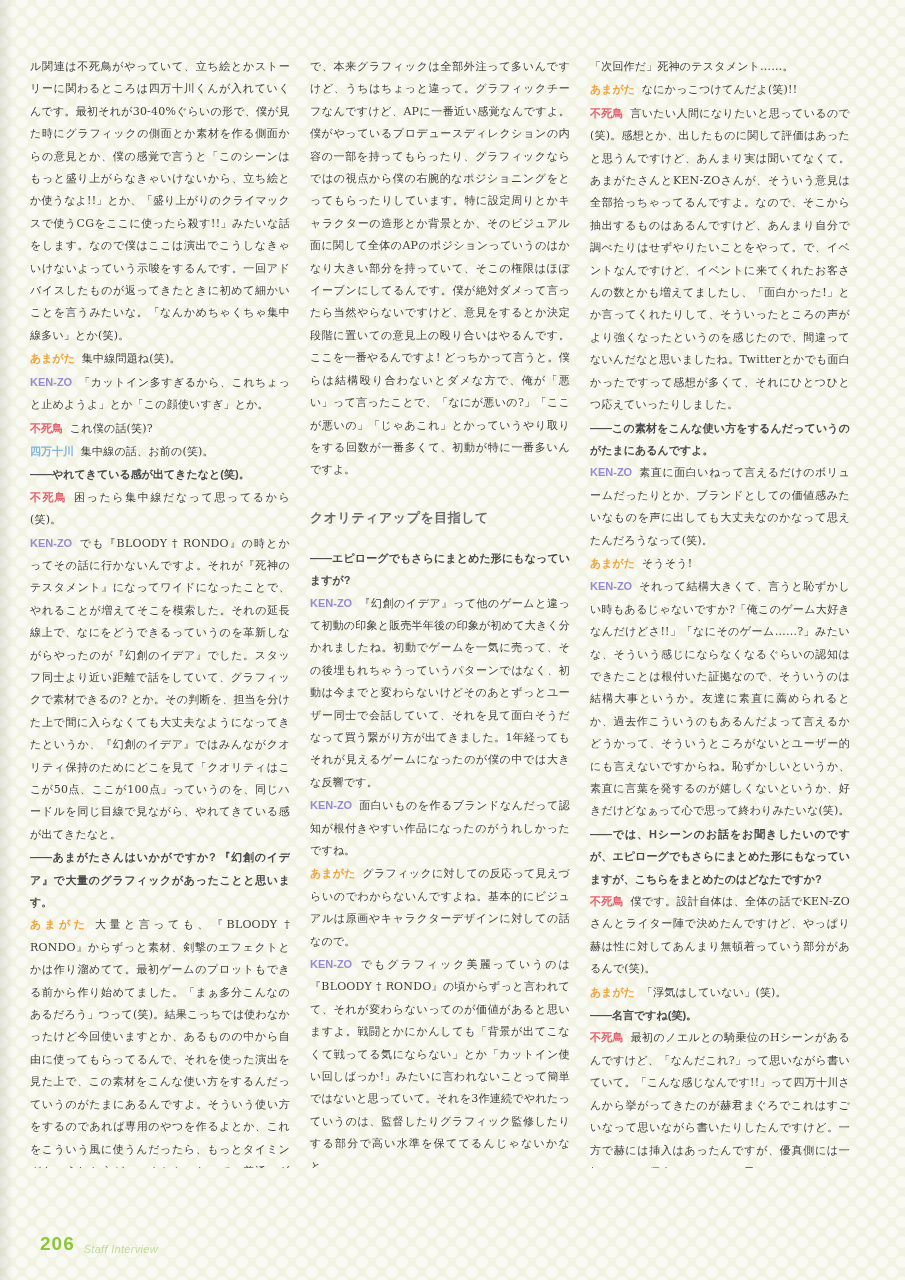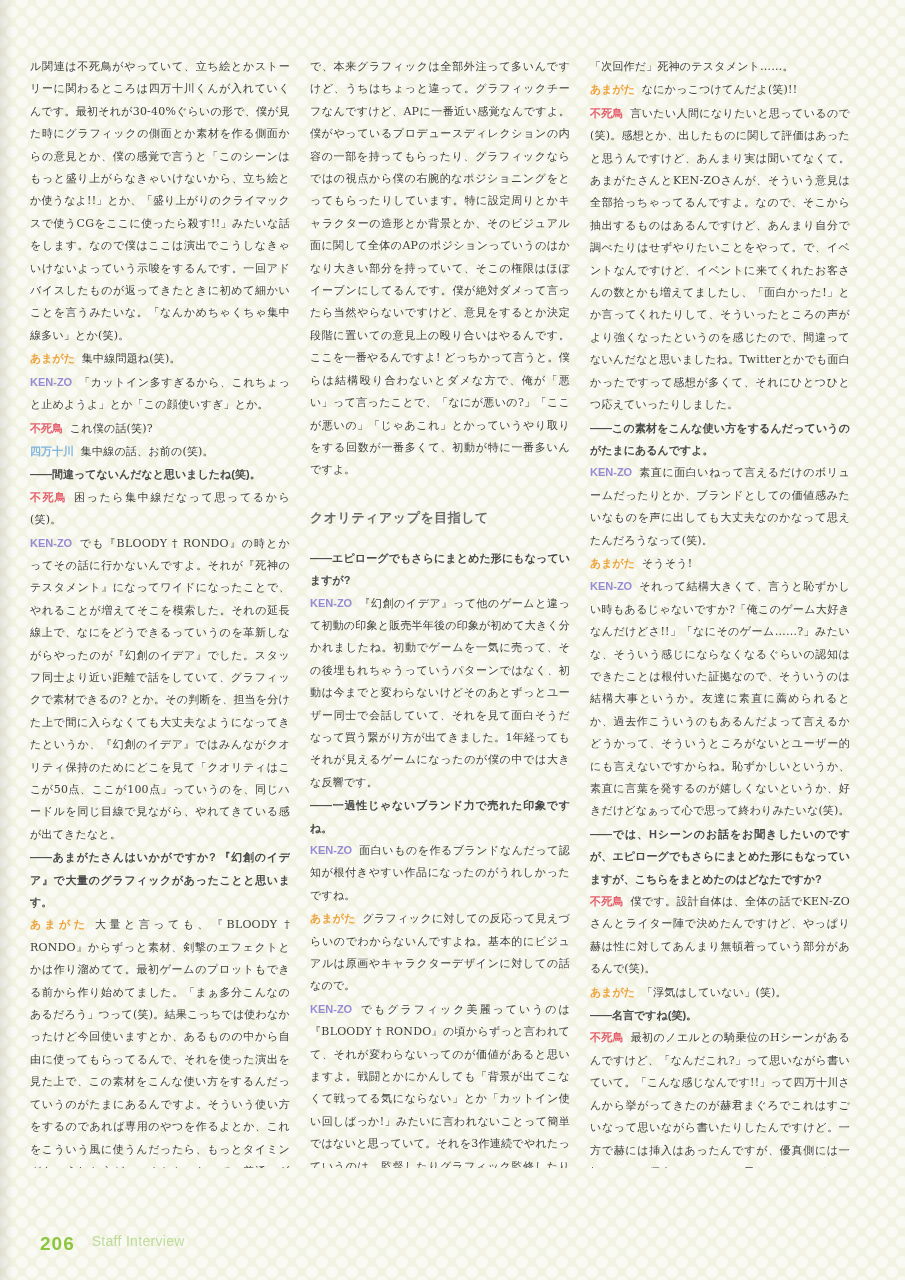--- a/index.html
+++ b/index.html
@@ -41,49 +41,48 @@
     font-weight:bold;margin-right:.62em;letter-spacing:0;
   }
   h2.heading{
     font-family:"Liberation Sans","DejaVu Sans",sans-serif;
     font-size:13px;font-weight:bold;color:#6b6b6b;
     margin:27px 0 20px 0;padding:0;letter-spacing:.5px;
   }
   .footer{
     position:absolute;left:40px;top:1233px;
     font-family:"Liberation Sans","DejaVu Sans",sans-serif;
-    display:flex;align-items:flex-start;
+    display:flex;align-items:flex-end;
   }
   .page-num{font-size:19px;font-weight:bold;color:#8cc63f;letter-spacing:1px;}
-  .footer-label{font-size:14px;color:#bedb9b;margin-left:17px;letter-spacing:.3px;}
+  .footer-label{font-size:11px;color:#bedb9b;margin-left:9px;letter-spacing:.3px;font-style:italic;}
 </style>
 </head>
 <body>
 
 <div class="edge-shadow"></div>
 
 <div class="columns">
   <div class="col">
       <p>ル関連は不死鳥がやっていて、立ち絵とかストーリーに関わるところは四万十川くんが入れていくんです。最初それが30-40%ぐらいの形で、僕が見た時にグラフィックの側面とか素材を作る側面からの意見とか、僕の感覚で言うと「このシーンはもっと盛り上がらなきゃいけないから、立ち絵とか使うなよ!!」とか、「盛り上がりのクライマックスで使うCGをここに使ったら殺す!!」みたいな話をします。なので僕はここは演出でこうしなきゃいけないよっていう示唆をするんです。一回アドバイスしたものが返ってきたときに初めて細かいことを言うみたいな。「なんかめちゃくちゃ集中線多い」とか(笑)。</p>
       <p><span class="speaker" style="color: rgb(237, 163, 60);">あまがた</span>集中線問題ね(笑)。</p>
       <p><span class="speaker" style="color: rgb(150, 139, 211);">KEN-ZO</span>「カットイン多すぎるから、これちょっと止めようよ」とか「この顔使いすぎ」とか。</p>
       <p><span class="speaker" style="color: rgb(228, 96, 110);">不死鳥</span>これ僕の話(笑)?</p>
       <p><span class="speaker" style="color: rgb(130, 181, 220);">四万十川</span>集中線の話、お前の(笑)。</p>
-      <p class="q">――間違ってないんだなと思いましたね(笑)。</p>
+      <p class="q">――やれてきている感が出てきたなと(笑)。</p>
       <p><span class="speaker" style="color: rgb(228, 96, 110);">不死鳥</span>困ったら集中線だなって思ってるから(笑)。</p>
       <p><span class="speaker" style="color: rgb(150, 139, 211);">KEN-ZO</span>でも『BLOODY † RONDO』の時とかってその話に行かないんですよ。それが『死神のテスタメント』になってワイドになったことで、やれることが増えてそこを模索した。それの延長線上で、なにをどうできるっていうのを革新しながらやったのが『幻創のイデア』でした。スタッフ同士より近い距離で話をしていて、グラフィックで素材できるの? とか。その判断を、担当を分けた上で間に入らなくても大丈夫なようになってきたというか、『幻創のイデア』ではみんながクオリティ保持のためにどこを見て「クオリティはここが50点、ここが100点」っていうのを、同じハードルを同じ目線で見ながら、やれてきている感が出てきたなと。</p>
       <p class="q">――あまがたさんはいかがですか? 『幻創のイデア』で大量のグラフィックがあったことと思います。</p>
       <p><span class="speaker" style="color: rgb(237, 163, 60);">あまがた</span>大量と言っても、『BLOODY † RONDO』からずっと素材、剣撃のエフェクトとかは作り溜めてて。最初ゲームのプロットもできる前から作り始めてました。「まぁ多分こんなのあるだろう」つって(笑)。結果こっちでは使わなかったけど今回使いますとか、あるものの中から自由に使ってもらってるんで、それを使った演出を見た上で、この素材をこんな使い方をするんだっていうのがたまにあるんですよ。そういう使い方をするのであれば専用のやつを作るよとか、これをこういう風に使うんだったら、もっとタイミングをこうした方がいいよとか。なので、普通のギャルゲーに比べれば、演出用の素材の点数は多いんだけど、特に苦労とかっていうのはないですかね。</p>
     </div>
   <div class="col">
       <p>で、本来グラフィックは全部外注って多いんですけど、うちはちょっと違って。グラフィックチーフなんですけど、APに一番近い感覚なんですよ。僕がやっているプロデュースディレクションの内容の一部を持ってもらったり、グラフィックならではの視点から僕の右腕的なポジショニングをとってもらったりしています。特に設定周りとかキャラクターの造形とか背景とか、そのビジュアル面に関して全体のAPのポジションっていうのはかなり大きい部分を持っていて、そこの権限はほぼイーブンにしてるんです。僕が絶対ダメって言ったら当然やらないですけど、意見をするとか決定段階に置いての意見上の殴り合いはやるんです。ここを一番やるんですよ! どっちかって言うと。僕らは結構殴り合わないとダメな方で、俺が「悪い」って言ったことで、「なにが悪いの?」「ここが悪いの」「じゃあこれ」とかっていうやり取りをする回数が一番多くて、初動が特に一番多いんですよ。</p>
       <h2 class="heading" style="color: rgb(107, 107, 107);">クオリティアップを目指して</h2>
       <p class="q">――エピローグでもさらにまとめた形にもなっていますが?</p>
       <p><span class="speaker" style="color: rgb(150, 139, 211);">KEN-ZO</span>『幻創のイデア』って他のゲームと違って初動の印象と販売半年後の印象が初めて大きく分かれましたね。初動でゲームを一気に売って、その後埋もれちゃうっていうパターンではなく、初動は今までと変わらないけどそのあとずっとユーザー同士で会話していて、それを見て面白そうだなって買う繋がり方が出てきました。1年経ってもそれが見えるゲームになったのが僕の中では大きな反響です。</p>
-      <p class="q">――一過性じゃないブランド力で売れた印象ですね。</p>
       <p><span class="speaker" style="color: rgb(150, 139, 211);">KEN-ZO</span>面白いものを作るブランドなんだって認知が根付きやすい作品になったのがうれしかったですね。</p>
       <p><span class="speaker" style="color: rgb(237, 163, 60);">あまがた</span>グラフィックに対しての反応って見えづらいのでわからないんですよね。基本的にビジュアルは原画やキャラクターデザインに対しての話なので。</p>
       <p><span class="speaker" style="color: rgb(150, 139, 211);">KEN-ZO</span>でもグラフィック美麗っていうのは『BLOODY † RONDO』の頃からずっと言われてて、それが変わらないってのが価値があると思いますよ。戦闘とかにかんしても「背景が出てこなくて戦ってる気にならない」とか「カットイン使い回しばっか!」みたいに言われないことって簡単ではないと思っていて。それを3作連続でやれたっていうのは、監督したりグラフィック監修したりする部分で高い水準を保ててるんじゃないかなと。</p>
     </div>
   <div class="col">
       <p>「次回作だ」死神のテスタメント……。</p>
       <p><span class="speaker" style="color: rgb(237, 163, 60);">あまがた</span>なにかっこつけてんだよ(笑)!!</p>
       <p><span class="speaker" style="color: rgb(228, 96, 110);">不死鳥</span>言いたい人間になりたいと思っているので(笑)。感想とか、出したものに関して評価はあったと思うんですけど、あんまり実は聞いてなくて。あまがたさんとKEN-ZOさんが、そういう意見は全部拾っちゃってるんですよ。なので、そこから抽出するものはあるんですけど、あんまり自分で調べたりはせずやりたいことをやって。で、イベントなんですけど、イベントに来てくれたお客さんの数とかも増えてましたし、「面白かった!」とか言ってくれたりして、そういったところの声がより強くなったというのを感じたので、間違ってないんだなと思いましたね。Twitterとかでも面白かったですって感想が多くて、それにひとつひとつ応えていったりしました。</p>
       <p class="q">――この素材をこんな使い方をするんだっていうのがたまにあるんですよ。</p>
       <p><span class="speaker" style="color: rgb(150, 139, 211);">KEN-ZO</span>素直に面白いねって言えるだけのボリュームだったりとか、ブランドとしての価値感みたいなものを声に出しても大丈夫なのかなって思えたんだろうなって(笑)。</p>

